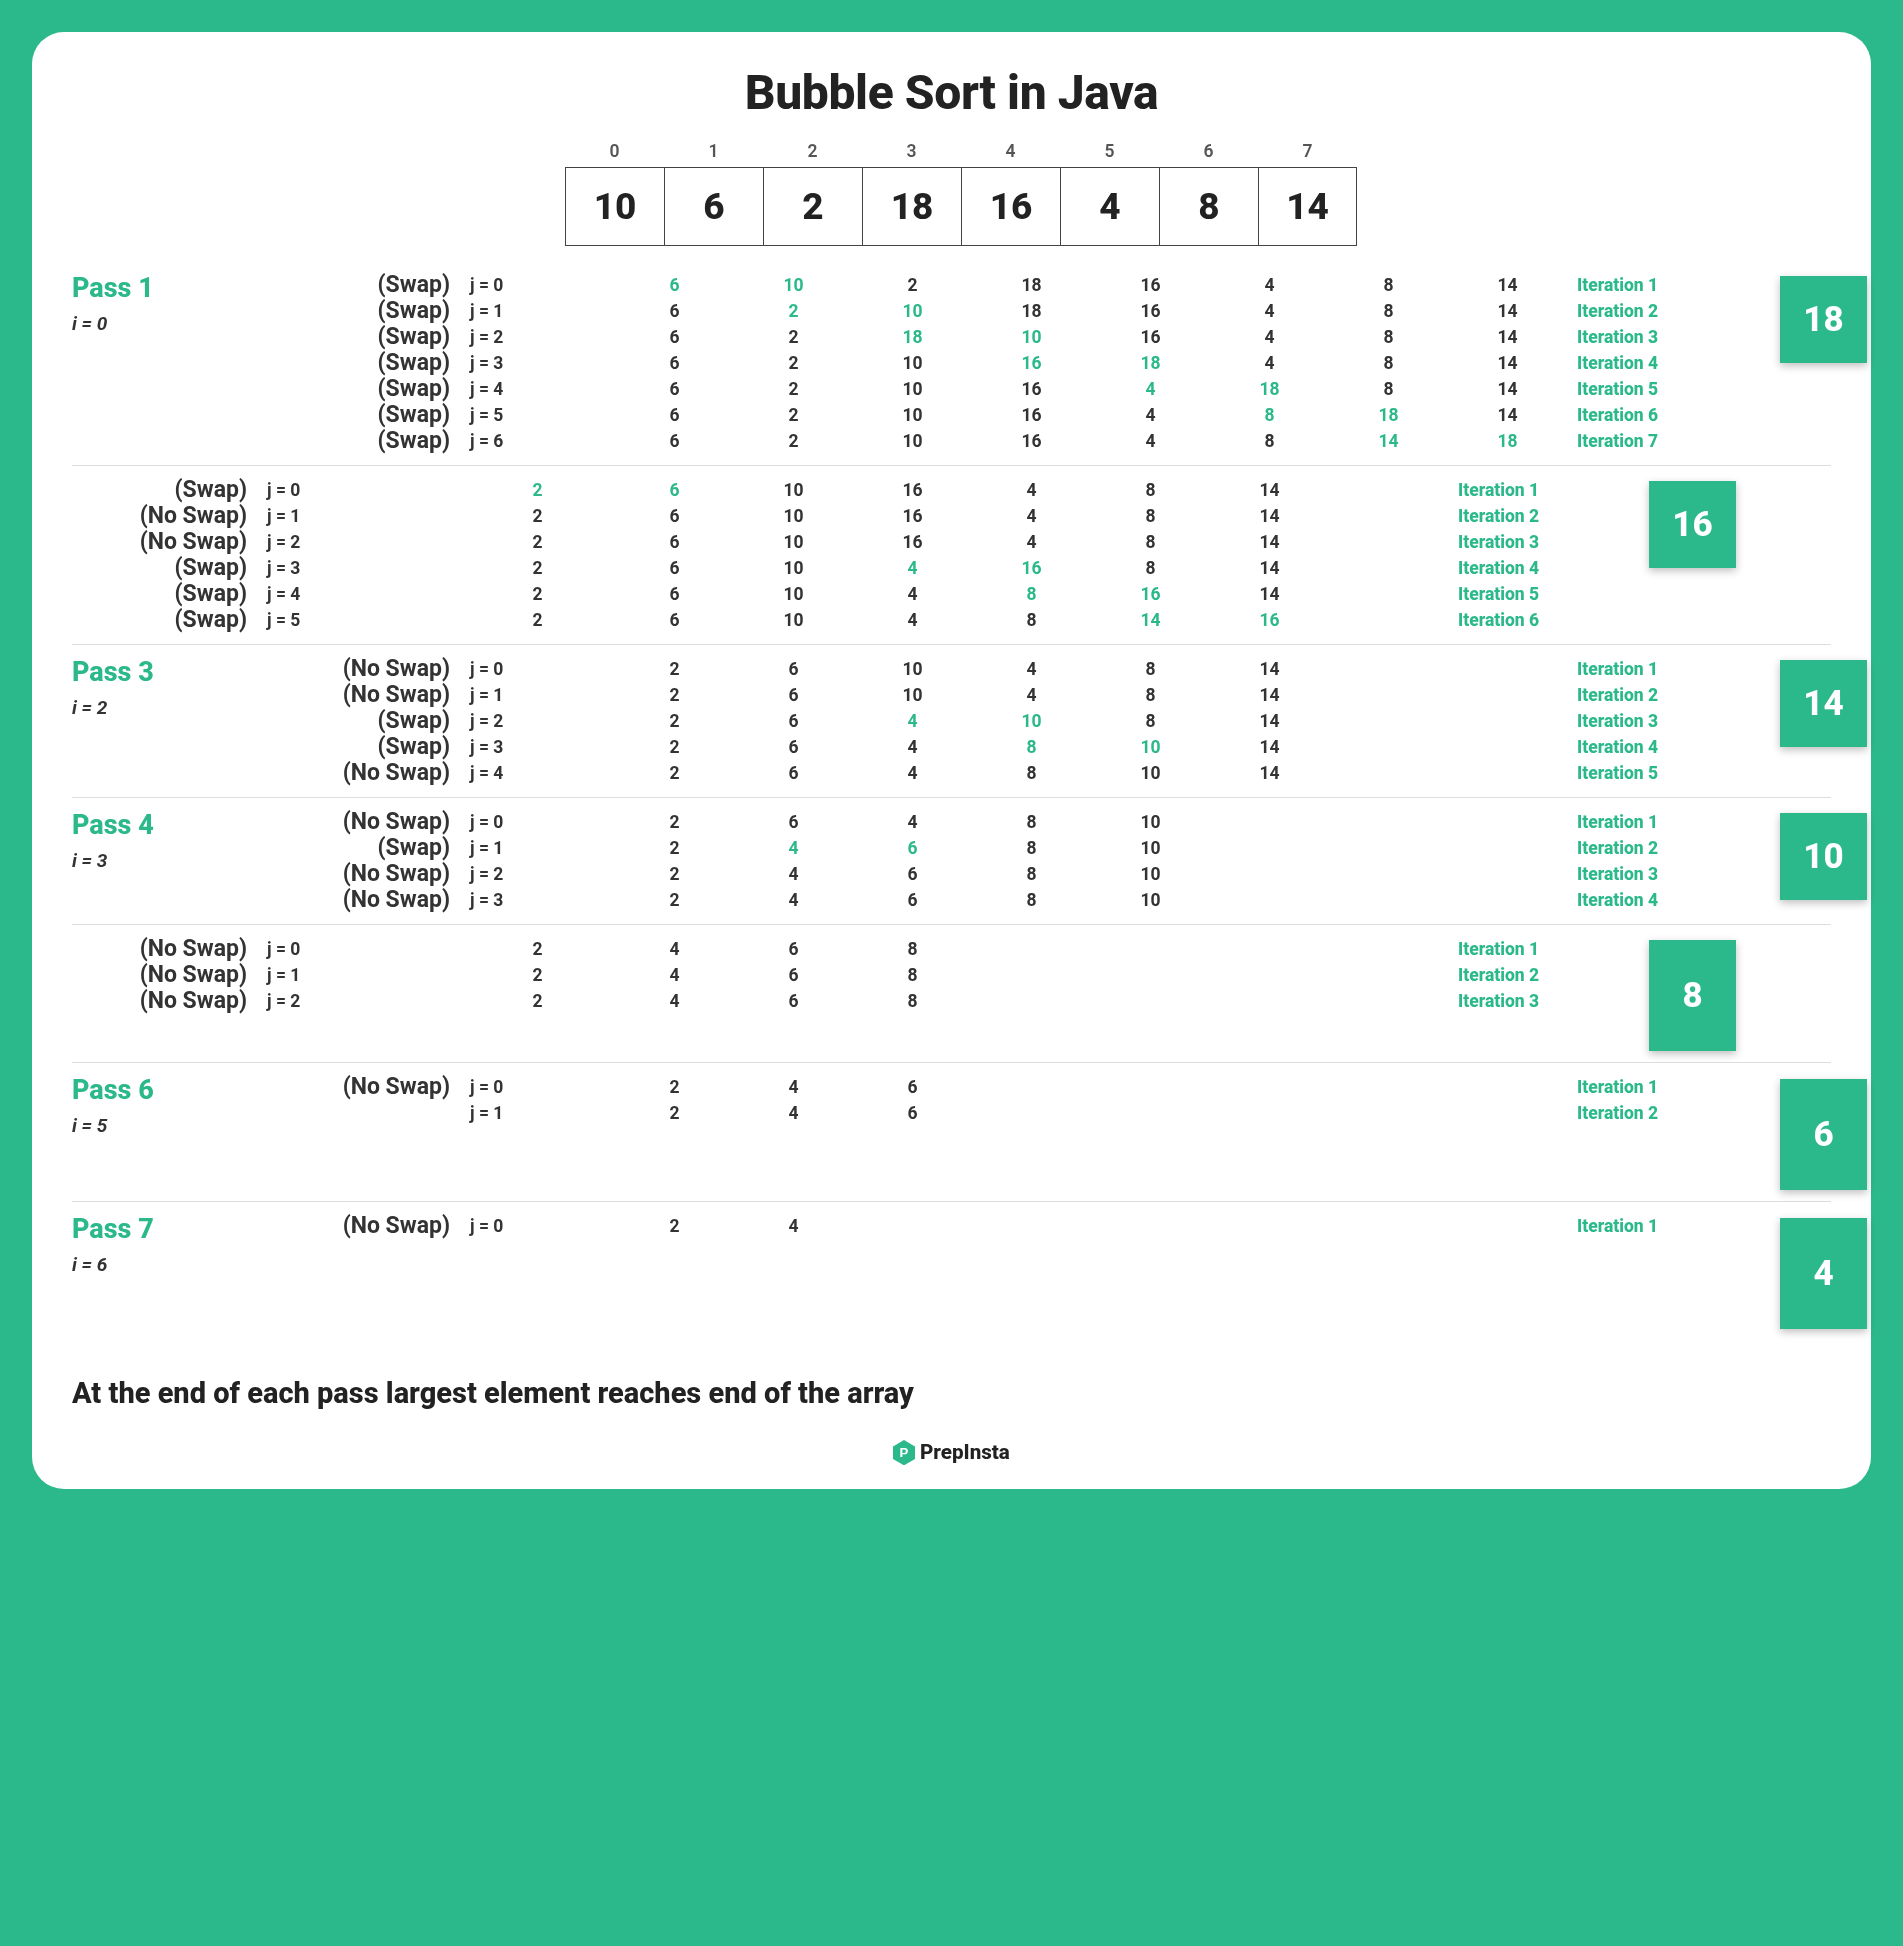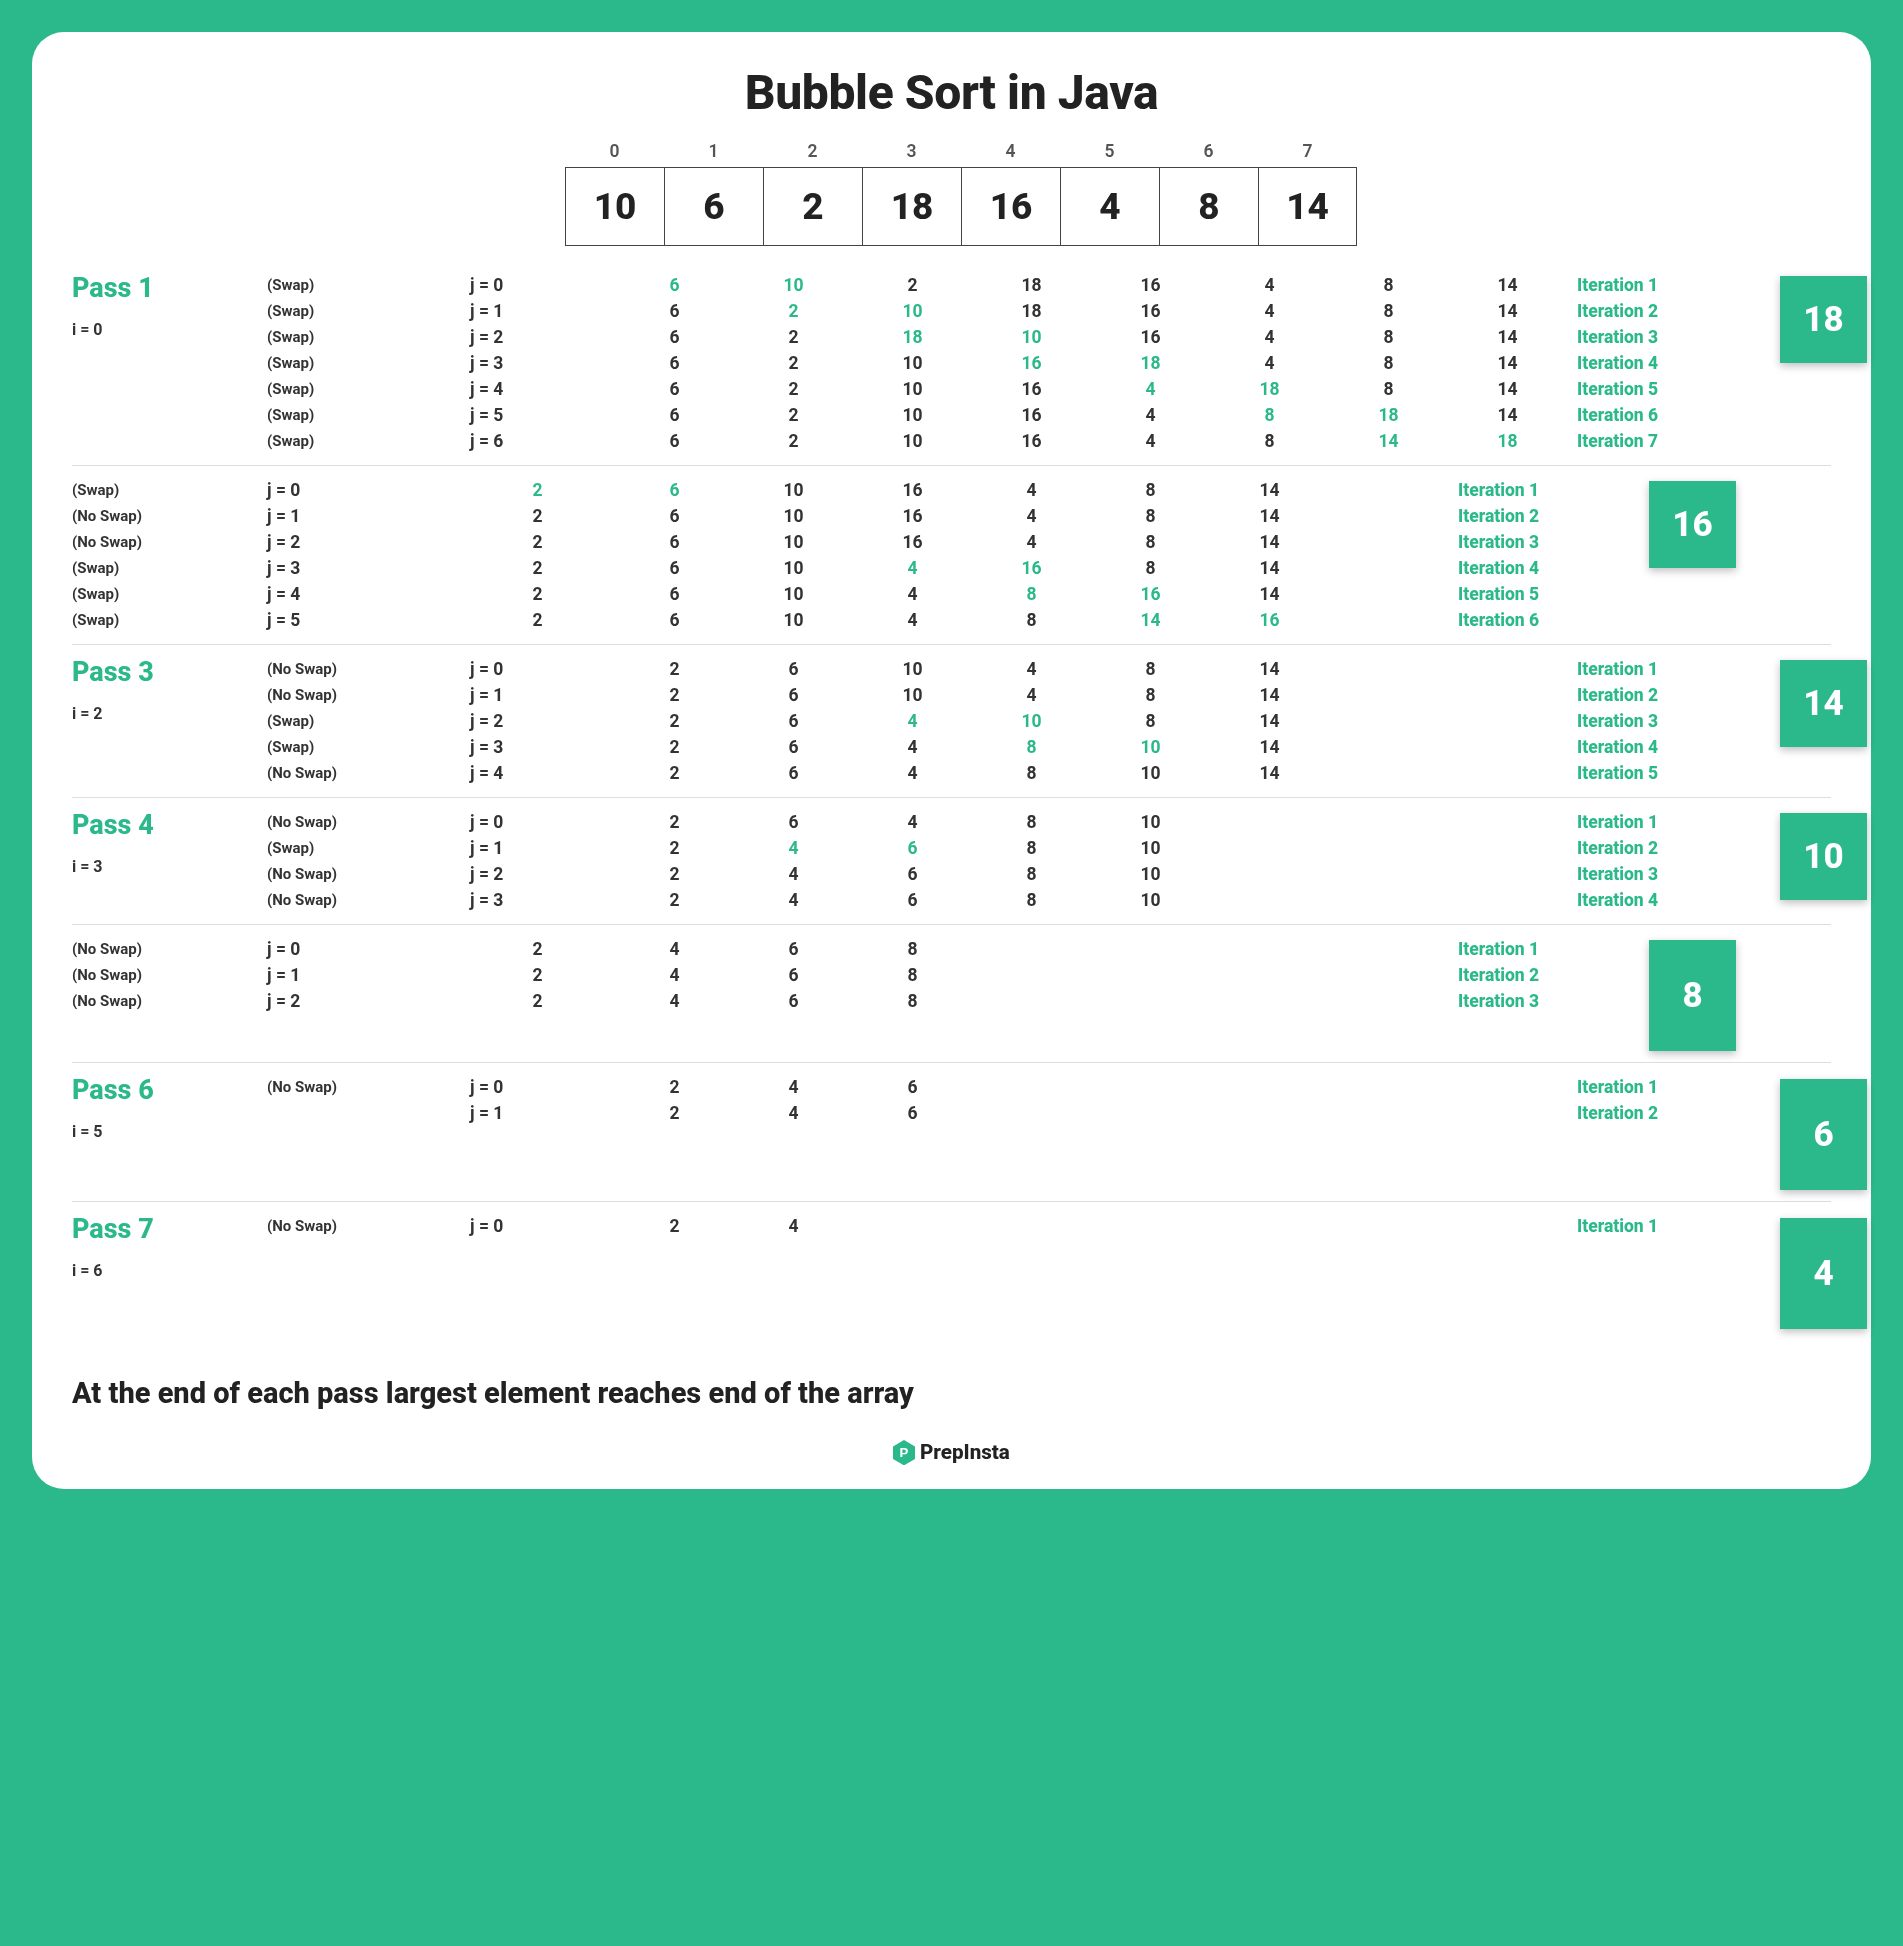--- a/index.html
+++ b/index.html
@@ -60,34 +60,35 @@
     gap: 20px;
   }
   .pass-block.first { border-top: none; }
   .pass-title {
     color: #2bb88a;
     font-size: 27px;
     font-weight: 800;
   }
   .pass-sub {
     color: #333;
-    font-size: 16px;
+    font-size: 19px;
     font-weight: 700;
-    margin-top: 16px;
+    margin-top: 8px;
+    font-style: italic;
   }
   .col-swaps, .col-j, .col-iter {
     display: flex;
     flex-direction: column;
   }
   .col-swaps div {
-    font-size: 15px;
+    font-size: 23px;
     color: #333;
     font-weight: 700;
     line-height: 26px;
-    text-align: left;
+    text-align: right;
   }
   .col-j div {
     font-size: 17.5px;
     color: #333;
     font-weight: 700;
     line-height: 26px;
   }
   .col-vals {
     display: flex;
     flex-direction: column;

